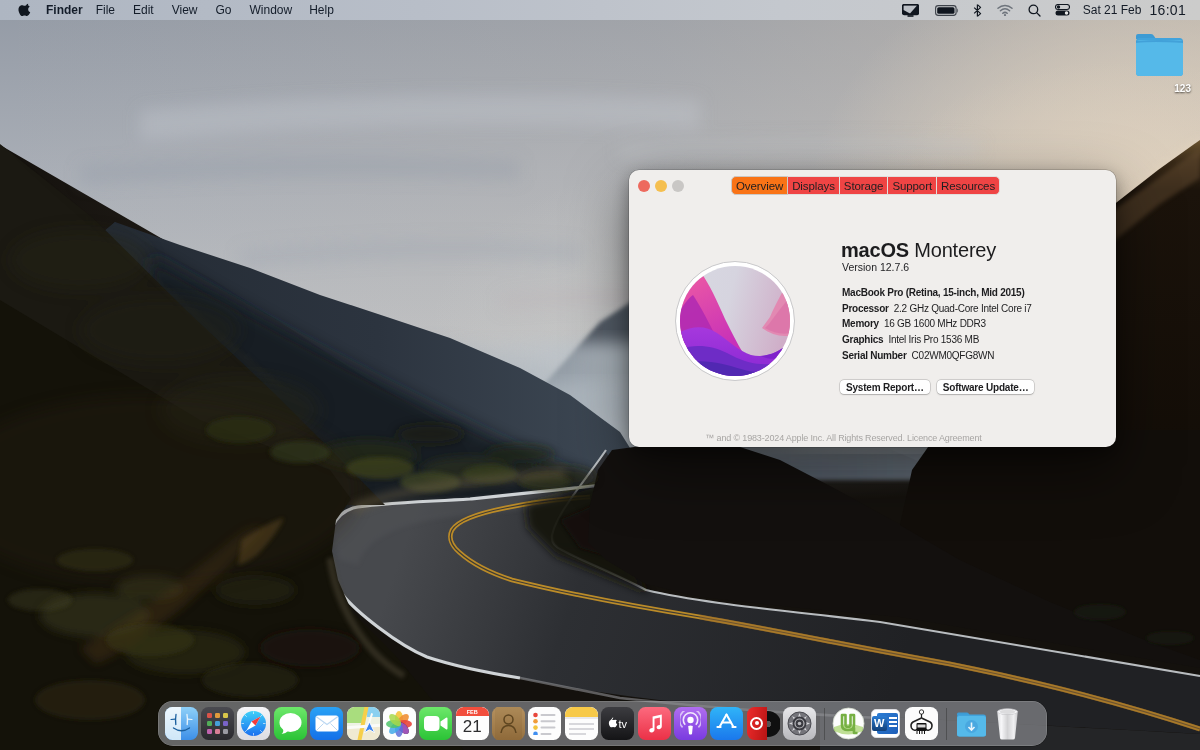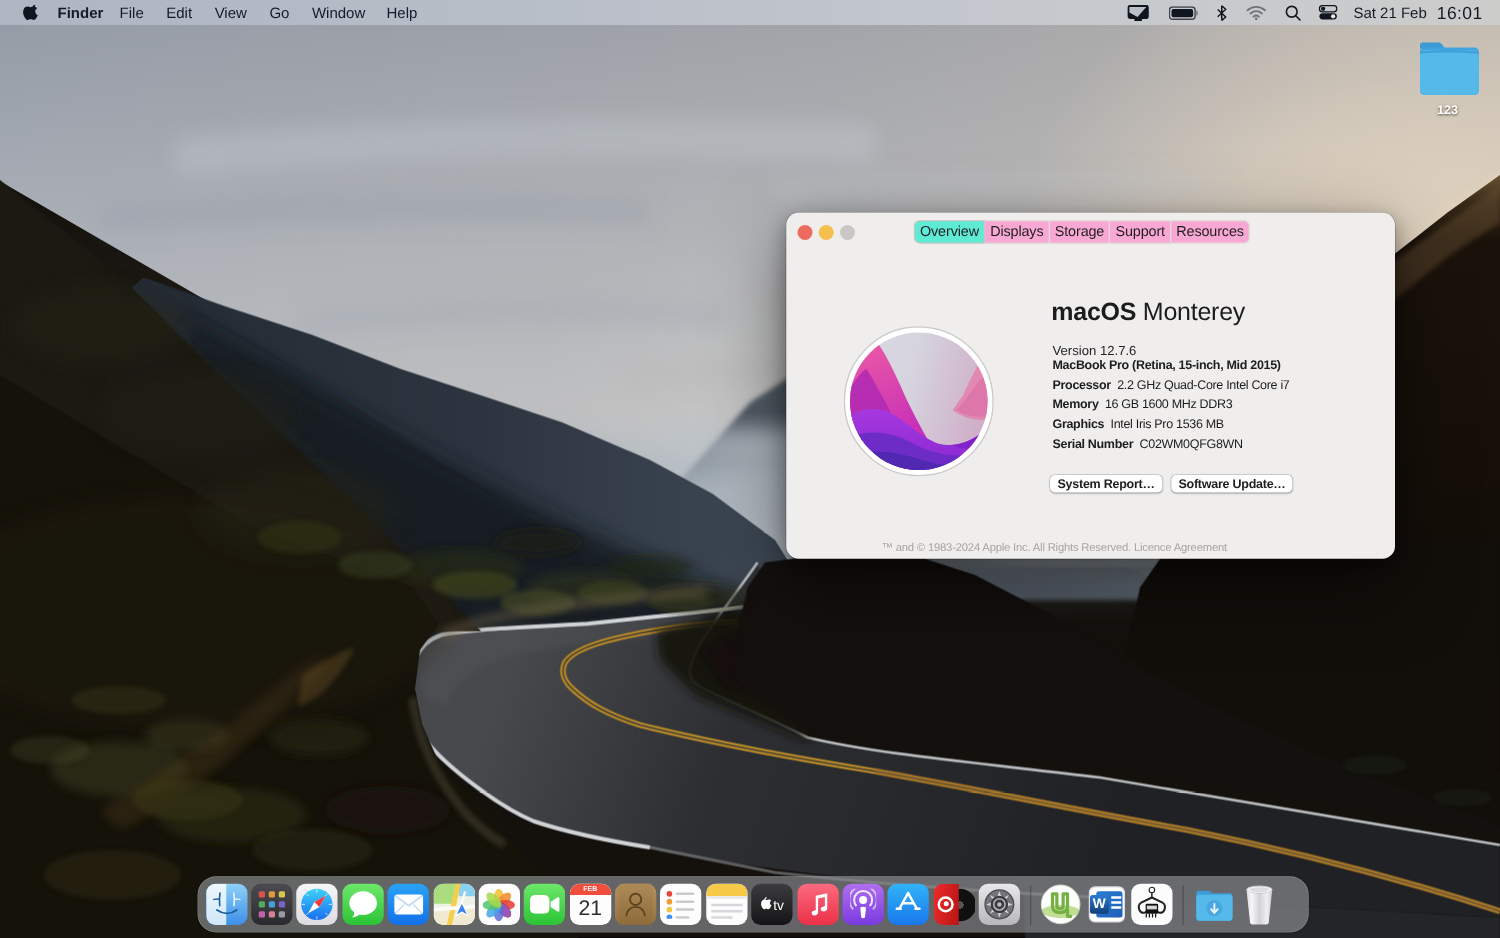--- a/index.html
+++ b/index.html
@@ -10,40 +10,40 @@
 
   
   .menubar{position:absolute;left:0;top:0;width:1200px;height:20px;
     background:linear-gradient(to right,#aeb6c2 0%,#b8bec8 35%,#c4c8ce 65%,#cccccb 100%);
     display:flex;align-items:center;color:#131c29;font-size:12px;z-index:40;}
   .menubar .lhs{display:flex;align-items:center;}
   .mi{margin:0;}
   .menubar .rhs{position:absolute;right:0;top:0;height:20px;display:flex;align-items:center;color:#141b26;}
 
   
-  .deskicon{position:absolute;left:1125px;top:31px;width:66px;text-align:center;z-index:5;font-weight:bold;}
+  .deskicon{position:absolute;left:1125px;top:31px;width:66px;text-align:right;z-index:5;font-weight:bold;}
   .deskicon .lbl{margin-top:6px;font-size:10px;color:#fff;text-shadow:0 1px 2px rgba(60,55,50,.9);font-family:"Liberation Sans",sans-serif;}
 
   
   .win{position:absolute;left:629px;top:170px;width:487px;height:277px;z-index:20;
     background:#f0eeec;border-radius:10px;
     box-shadow:0 0 0 0.5px rgba(0,0,0,.25),0 22px 60px rgba(0,0,0,.5),0 6px 18px rgba(0,0,0,.35);}
   .tl{position:absolute;top:180px;width:12px;height:12px;border-radius:50%;z-index:25;}
   .tabs{position:absolute;left:731px;top:176px;height:19px;display:flex;z-index:22;
     font-size:11.5px;color:#1f1f21;letter-spacing:-0.1px;}
-  .tab{height:19px;display:flex;align-items:center;padding:0 4px;background:#f9a8d4;
+  .tab{height:19px;display:flex;align-items:center;padding:0 4px;background:#ef4444;
     border:0.5px solid #e0dedc;border-left-width:0;}
   .tab.first{border-left-width:0.5px;border-radius:5px 0 0 5px;}
   .tab.last{border-radius:0 5px 5px 0;}
-  .tab.active{background:#5eead4;border-color:#cbc8c6;}
+  .tab.active{background:#f97316;border-color:#cbc8c6;}
   .wbody{position:absolute;left:629px;top:170px;width:487px;height:277px;z-index:21;
     border-radius:10px;overflow:hidden;pointer-events:none;}
   .mtitle{position:absolute;left:212px;top:69px;font-size:20px;color:#1c1c1e;letter-spacing:-0.2px;}
   .mtitle b{font-weight:700;}
-  .ver{position:absolute;left:213px;top:105px;font-size:10.5px;color:#242427;}
+  .ver{position:absolute;left:213px;top:91px;font-size:10.5px;color:#242427;}
   .specs{position:absolute;left:213px;top:115px;font-size:10px;letter-spacing:-0.25px;color:#1d1d1f;line-height:15.7px;white-space:nowrap;}
   .specs b{font-weight:700;}
   .btnrow{position:absolute;left:211px;top:210px;display:flex;}
   .wbtn{height:14px;display:flex;align-items:center;padding:0 6px;background:#fefefe;
     border-radius:4px;box-shadow:0 0 0 0.5px rgba(0,0,0,.22),0 0.5px 1.5px rgba(0,0,0,.18);
     font-size:10px;letter-spacing:-0.2px;font-weight:600;color:#1d1d1f;margin-right:7px;}
   .foot{position:absolute;left:0;top:263px;width:429px;text-align:center;font-size:9px;letter-spacing:-0.15px;color:#a7a5a3;}
 
   
   .dock{position:absolute;left:158px;top:701px;width:889px;height:45px;z-index:30;

